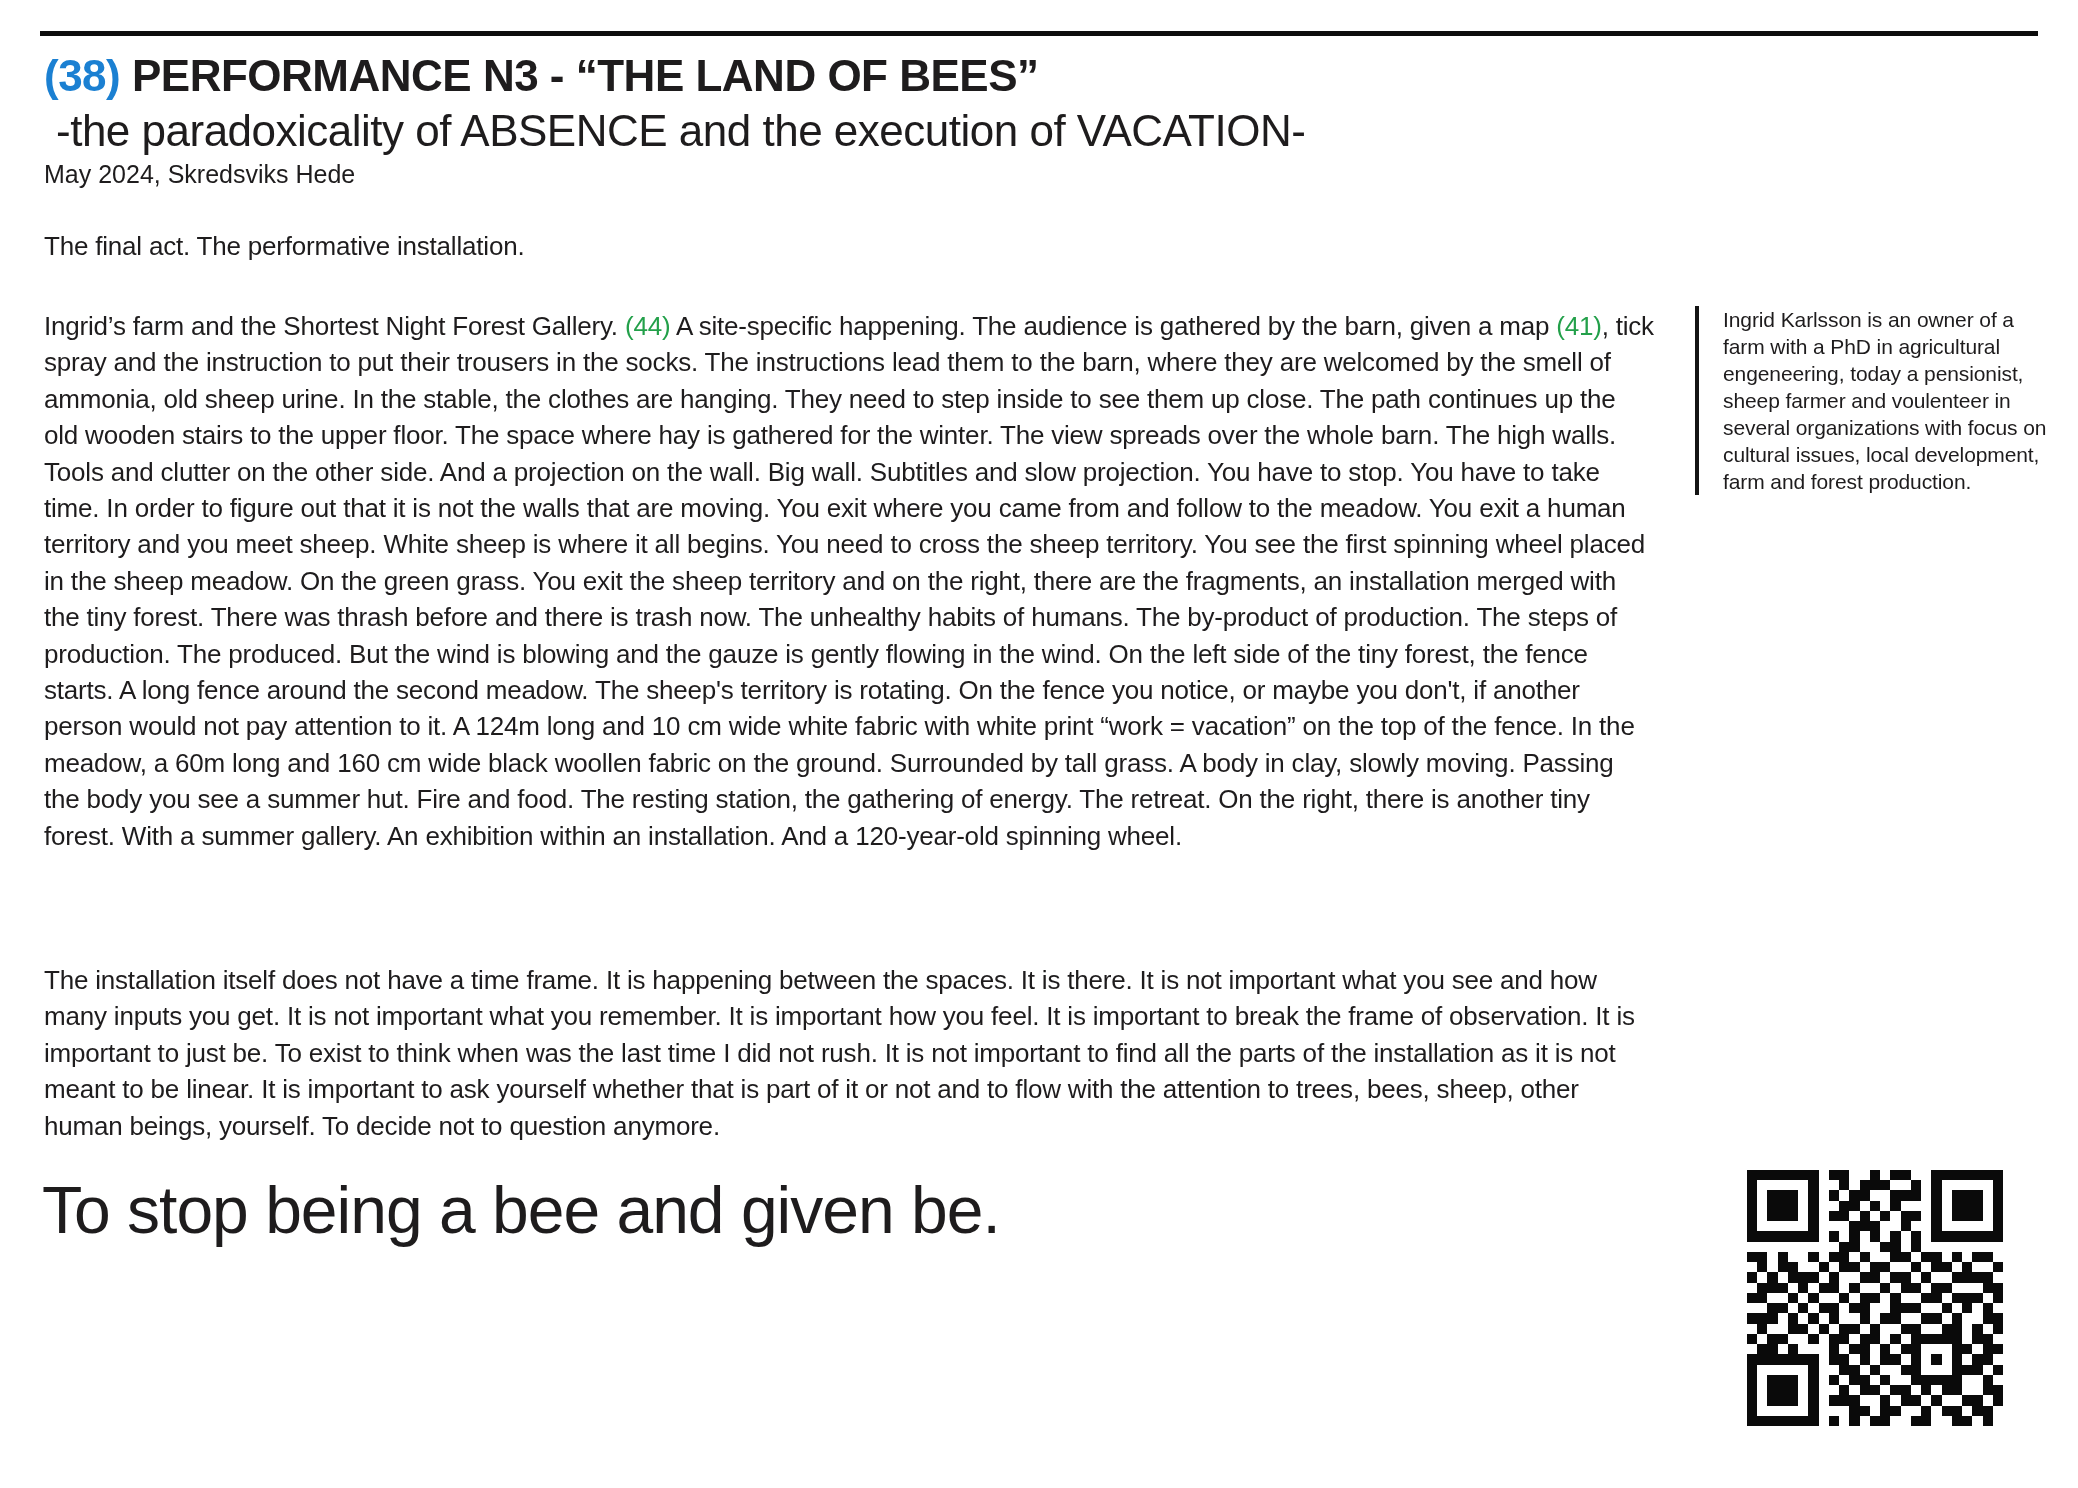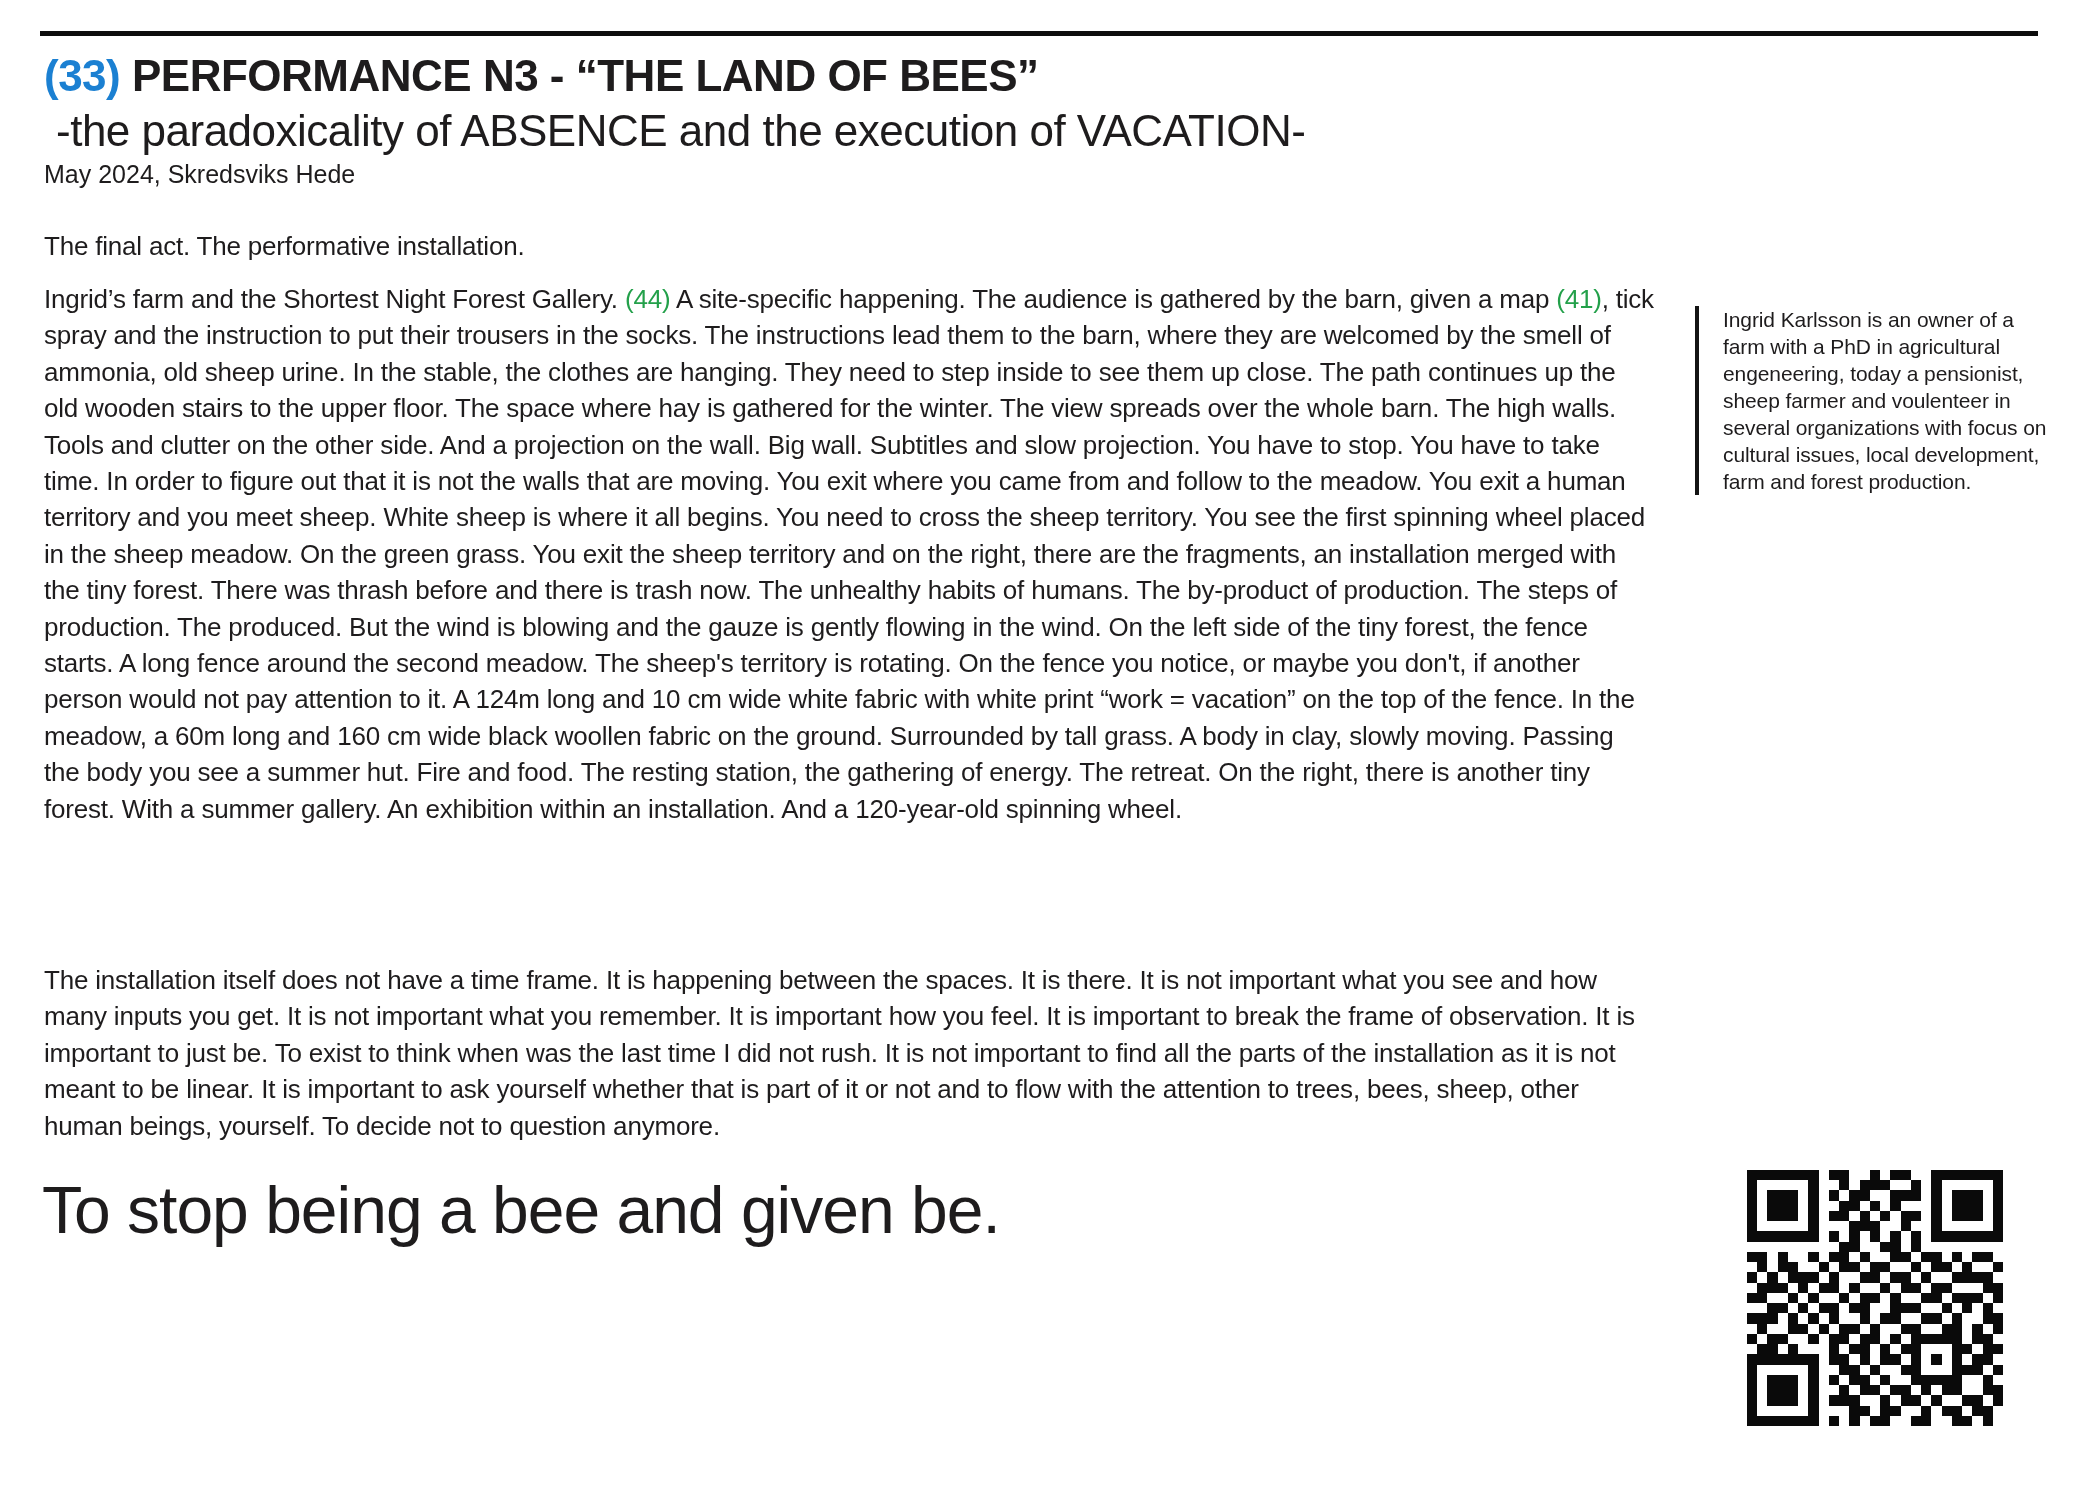--- a/index.html
+++ b/index.html
@@ -28,21 +28,21 @@
   }
   .dateline{
     position:absolute;left:44px;top:160px;
     font-size:25px;font-weight:400;text-align:right;
   }
   .lead{
     position:absolute;left:44px;top:228px;width:1610px;
     font-size:26px;line-height:36px;letter-spacing:-0.2px;
   }
   .para-main{
-    position:absolute;left:44px;top:281px;width:1612px;
+    position:absolute;left:44px;top:308px;width:1612px;
     font-size:26px;line-height:36.4px;letter-spacing:-0.2px;
     text-align:left;
   }
   .para-second{
     position:absolute;left:44px;top:962px;width:1612px;
     font-size:26px;line-height:36.4px;letter-spacing:-0.2px;
   }
   .tagline{
     position:absolute;left:42px;top:1172px;width:1500px;
     font-size:66px;line-height:76px;font-weight:500;
@@ -63,21 +63,21 @@
   .qr svg{width:100%;height:100%;display:block;}
 </style>
 </head>
 <body>
 
 <div class="page">
 
   <div class="top-rule"></div>
 
   <h1 class="title" style="margin:0;">
-    <span class="num" style="color:#1b80d2;">(33) </span><span>PERFORMANCE N3 - “THE LAND OF BEES”</span>
+    <span class="num" style="color:#1b80d2;">(38) </span><span>PERFORMANCE N3 - “THE LAND OF BEES”</span>
   </h1>
 
   <div class="subtitle">-the paradoxicality of ABSENCE and the execution of VACATION-</div>
 
   <div class="dateline">May 2024, Skredsviks Hede</div>
 
   <p class="lead" style="margin:0;">The final act. The performative installation.</p>
 
   <p class="para-main" style="margin:0;"><span style="color: rgb(30, 28, 29);">Ingrid’s farm and the Shortest Night Forest Gallery. </span><span style="color: rgb(35, 160, 74);">(44)</span><span style="color: rgb(30, 28, 29);"> A site-specific happening. The audience is gathered by the barn, given a map </span><span style="color: rgb(35, 160, 74);">(41)</span><span style="color: rgb(30, 28, 29);">, tick spray and the instruction to put their trousers in the socks. The instructions lead them to the barn, where they are welcomed by the smell of ammonia, old sheep urine. In the stable, the clothes are hanging. They need to step inside to see them up close. The path continues up the old wooden stairs to the upper floor. The space where hay is gathered for the winter. The view spreads over the whole barn. The high walls.  Tools and clutter on the other side. And a projection on the wall. Big wall. Subtitles and slow projection. You have to stop. You have to take time. In order to figure out that it is not the walls that are moving. You exit where you came from and follow to the meadow. You exit a human territory and you meet sheep. White sheep is where it all begins. You need to cross the sheep territory. You see the first spinning wheel placed in the sheep meadow. On the green grass. You exit the sheep territory and on the right, there are the fragments, an installation merged with the tiny forest. There was thrash before and there is trash now. The unhealthy habits of humans. The by-product of production. The steps of production. The produced. But the wind is blowing and the gauze is gently flowing in the wind. On the left side of the tiny forest, the fence starts. A long fence around the second meadow. The sheep's territory is rotating. On the fence you notice, or maybe you don't, if another person would not pay attention to it. A 124m long and 10 cm wide white fabric with white print “work = vacation” on the top of the fence. In the meadow, a 60m long and 160 cm wide black woollen fabric on the ground. Surrounded by tall grass. A body in clay, slowly moving. Passing the body you see a summer hut. Fire and food. The resting station, the gathering of energy. The retreat. On the right, there is another tiny forest. With a summer gallery. An exhibition within an installation. And a 120-year-old spinning wheel.</span></p>
 

